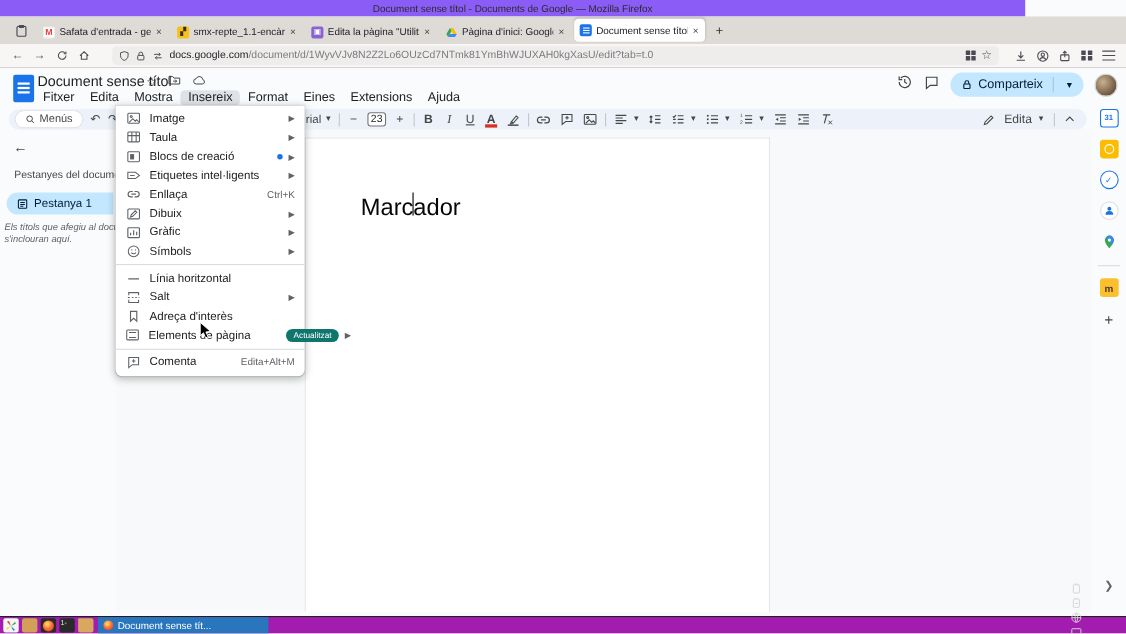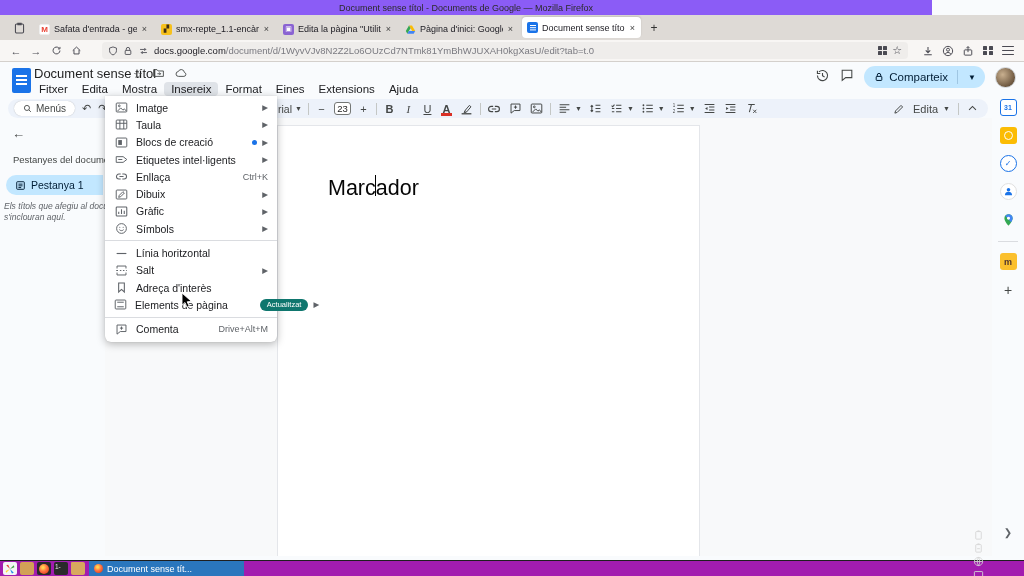--- a/index.html
+++ b/index.html
@@ -619,21 +619,21 @@
     <div class="mdiv"></div>
     <div class="mi">
       <span class="mi-ic">
           <svg width="13" height="13" viewBox="0 0 16 16" fill="none" stroke="#5f6368" stroke-width="1.2">
             <path d="M2.5 2.5h11v8h-7l-4 3.2z"></path>
             <path d="M8 4.3v4M6 6.3h4"></path>
           </svg>
         </span>
       <span class="mi-label">Comenta</span>
       <span class="mi-right">
-          <span class="mi-sc">Drive+Alt+M</span>
+          <span class="mi-sc">Edita+Alt+M</span>
         </span>
     </div>
   </div>
 
   <svg class="mcursor" width="12" height="17" viewBox="0 0 12 17">
     <path d="M1 1v12.2l3-2.6 1.9 4.6 2.3-1-2-4.4 4.3-.4z" fill="#000" stroke="#fff" stroke-width="0.9"></path>
   </svg>
 
   <div class="taskbar">
     <div class="tk tk-logo">

